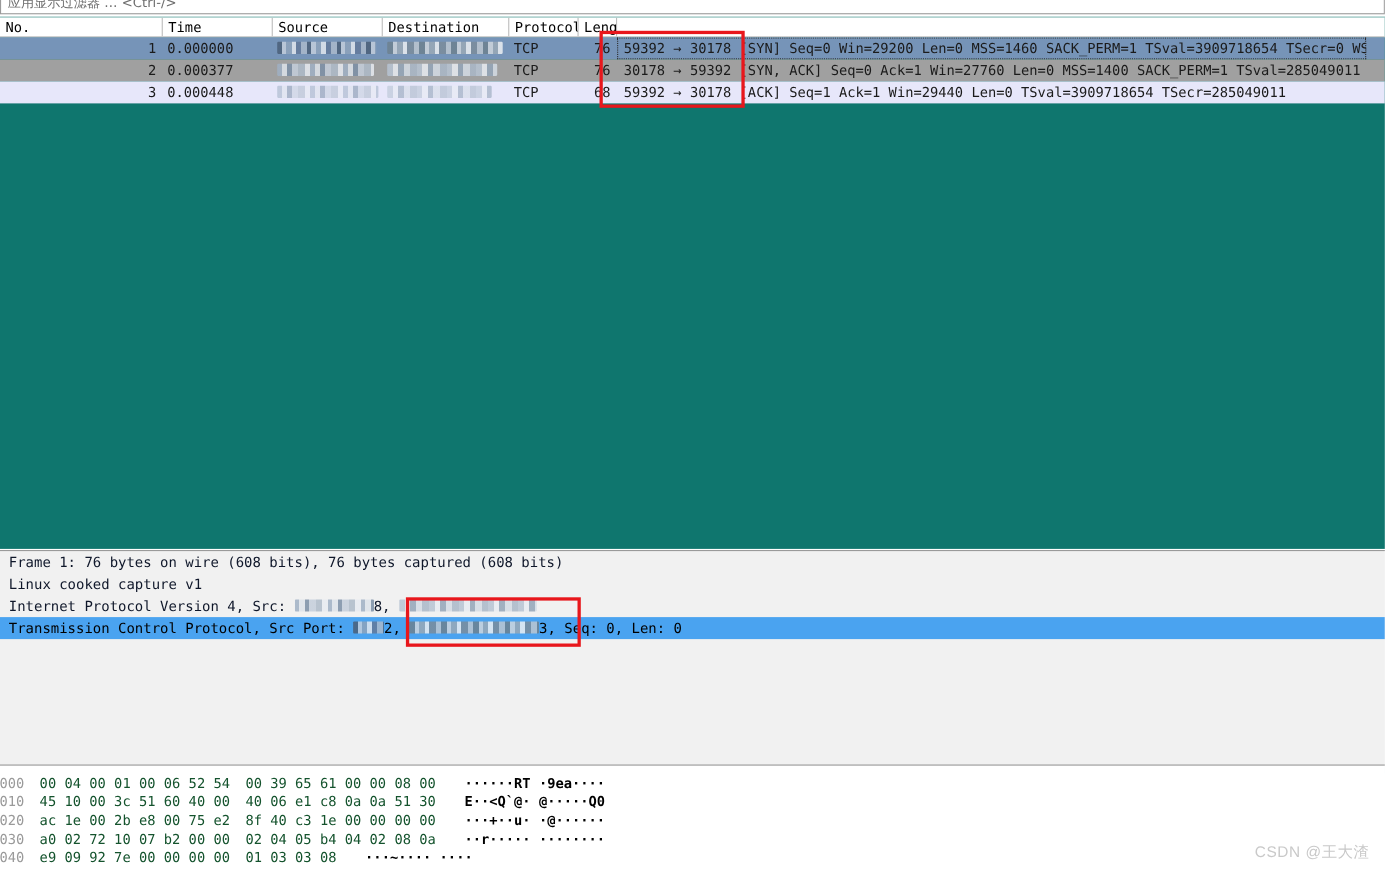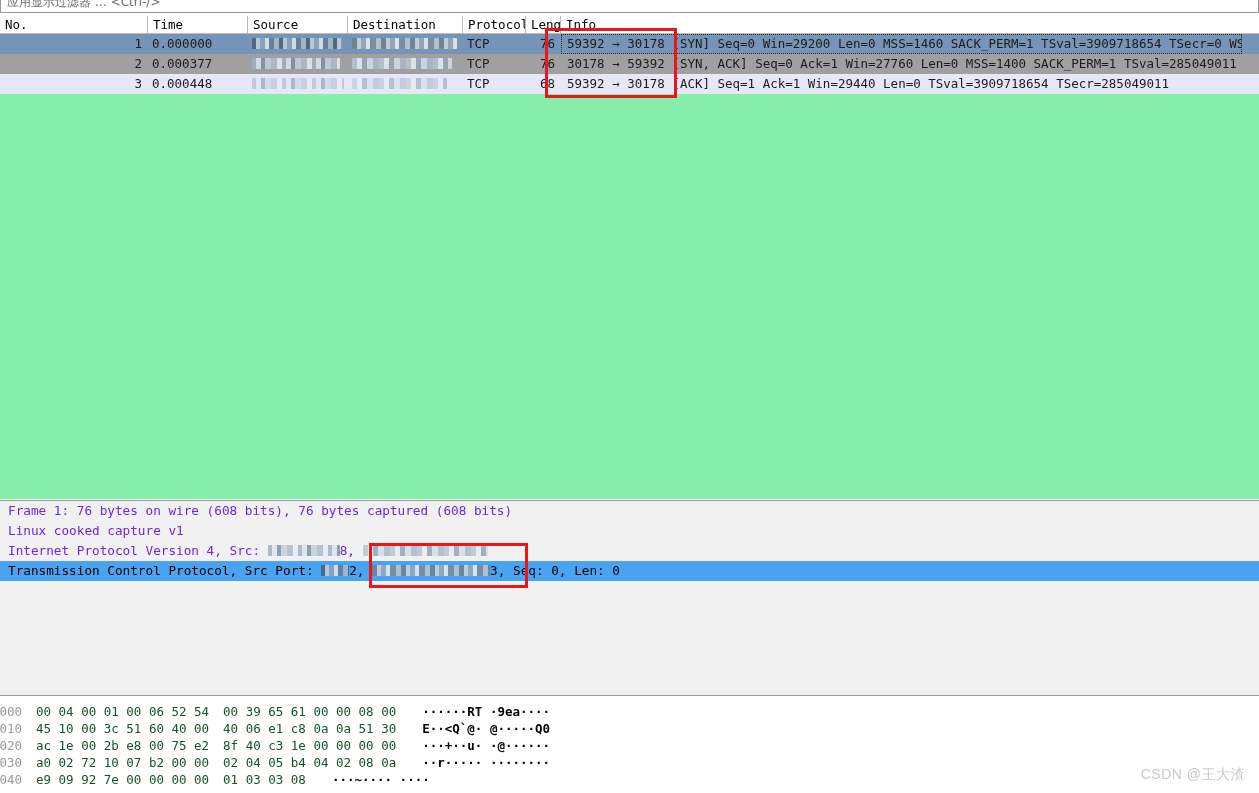--- a/index.html
+++ b/index.html
@@ -39,21 +39,21 @@
     overflow: hidden;
     line-height: 20px;
   }
 
   
   #packet-list {
     position: absolute;
     left: 0; top: 15px;
     width: 1259px;
     height: 483px;
-    background: #86efac;
+    background: #0f766e;
     border-top: 1px solid #ffffff;
     overflow: hidden;
   }
   #list-header {
     display: flex;
     height: 18px;
     background: #ffffff;
     border-bottom: 1px solid #bcbcbc;
     font-family: "DejaVu Sans Mono", "Liberation Mono", monospace;
     font-size: 12.5px;
@@ -133,21 +133,21 @@
     box-sizing: border-box;
     overflow: hidden;
   }
   .drow {
     height: 20px;
     line-height: 20px;
     padding-left: 8px;
     font-family: "DejaVu Sans Mono", "Liberation Mono", monospace;
     font-size: 12.7px;
     white-space: nowrap;
-    color: #6d28d9;
+    color: #0f172a;
   }
   .drow.selected { background: #4aa3f0; color: #000000; }
 
   
   #packet-bytes {
     position: absolute;
     left: 0; top: 703px;
     width: 1259px; height: 90px;
     background: #ffffff;
     overflow: hidden;
@@ -193,21 +193,20 @@
 
 <div id="packet-list">
 
   <div id="list-header">
     <div class="hcell c-no">No.</div>
     <div class="hcell c-time">Time</div>
     <div class="hcell c-src">Source</div>
     <div class="hcell c-dst">Destination</div>
     <div class="hcell c-proto">Protocol</div>
     <div class="hcell c-len">Length</div>
-    <div class="hcell c-info">Info</div>
   </div>
 
   <div class="prow row-sel">
     <div class="cell c-no num">1</div>
     <div class="cell c-time">0.000000</div>
     <div class="cell c-src">
       <span class="redact rb-a" style="width:90px"></span>
     </div>
     <div class="cell c-dst">
       <span class="redact rb-b" style="width:105px"></span>

